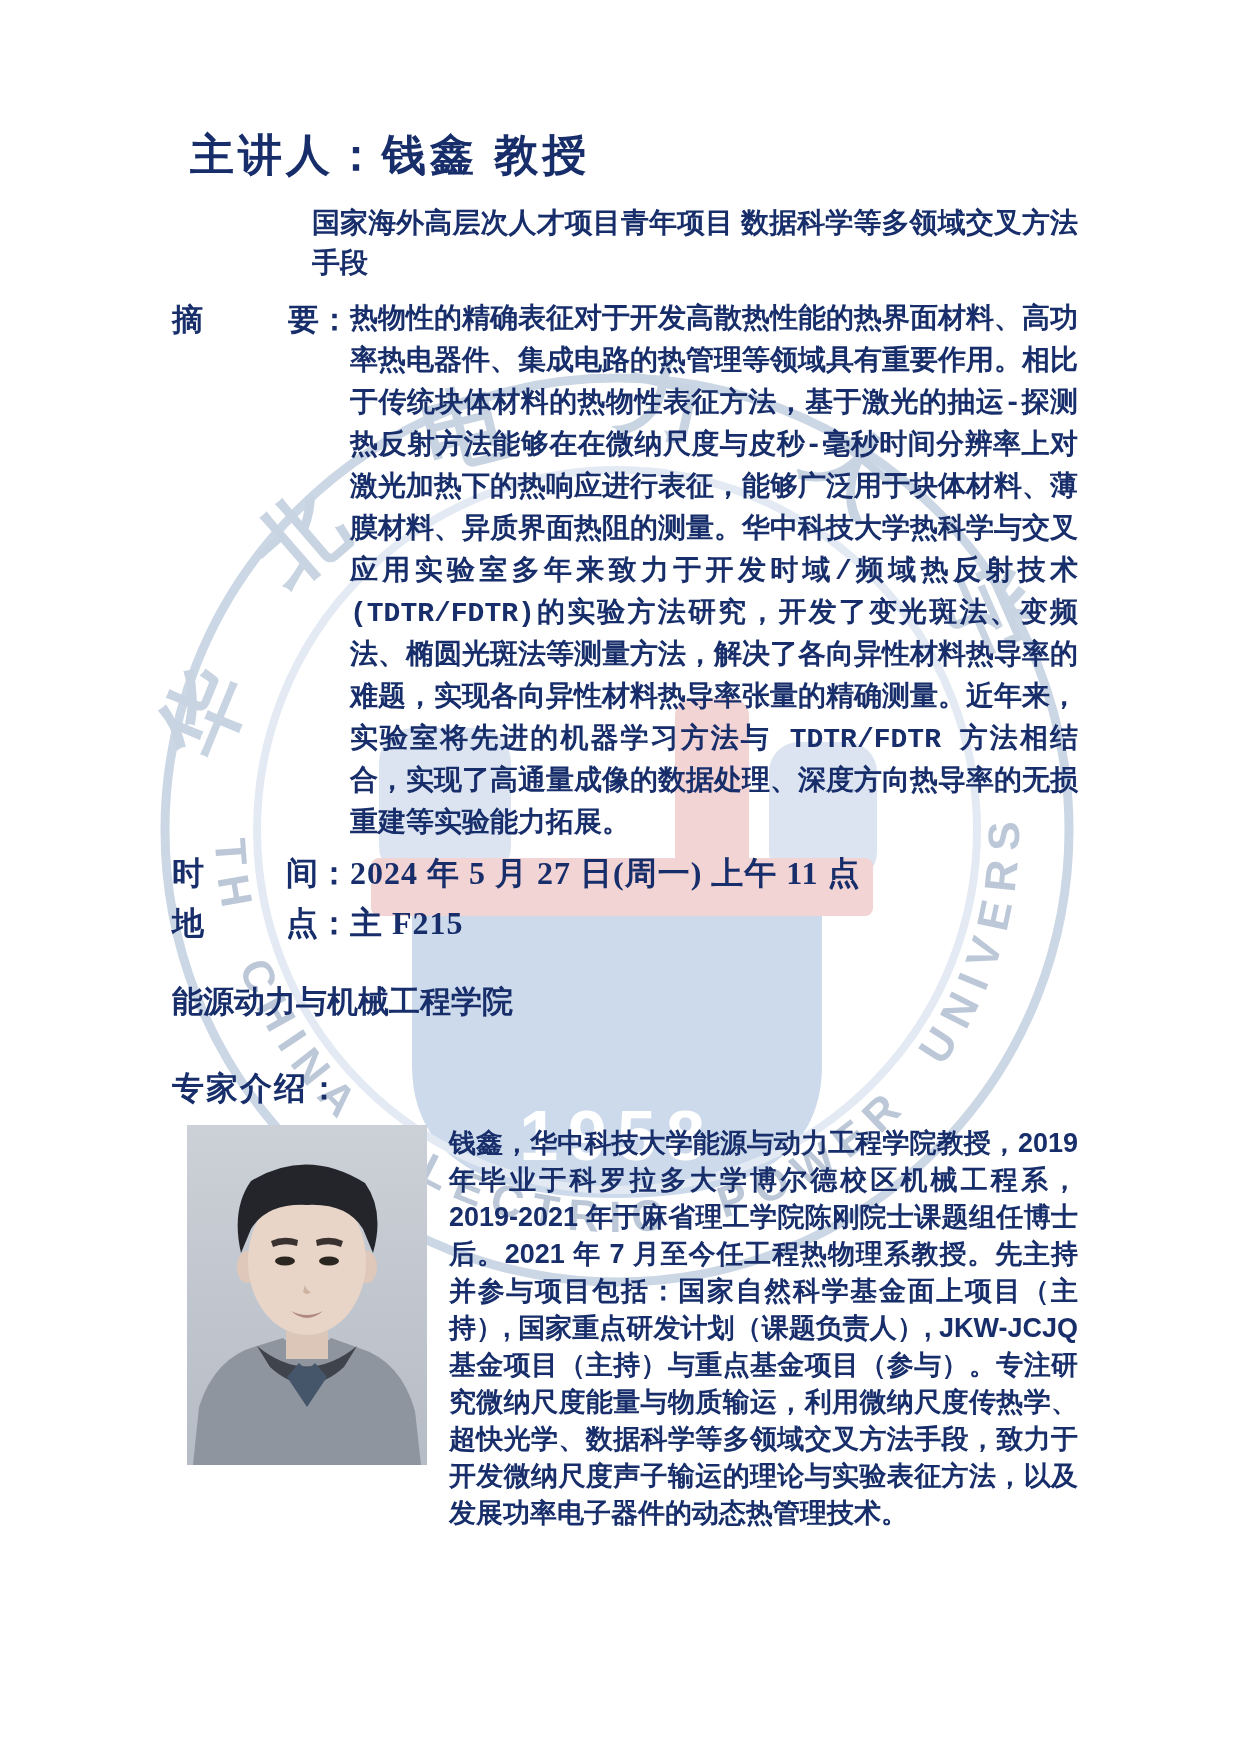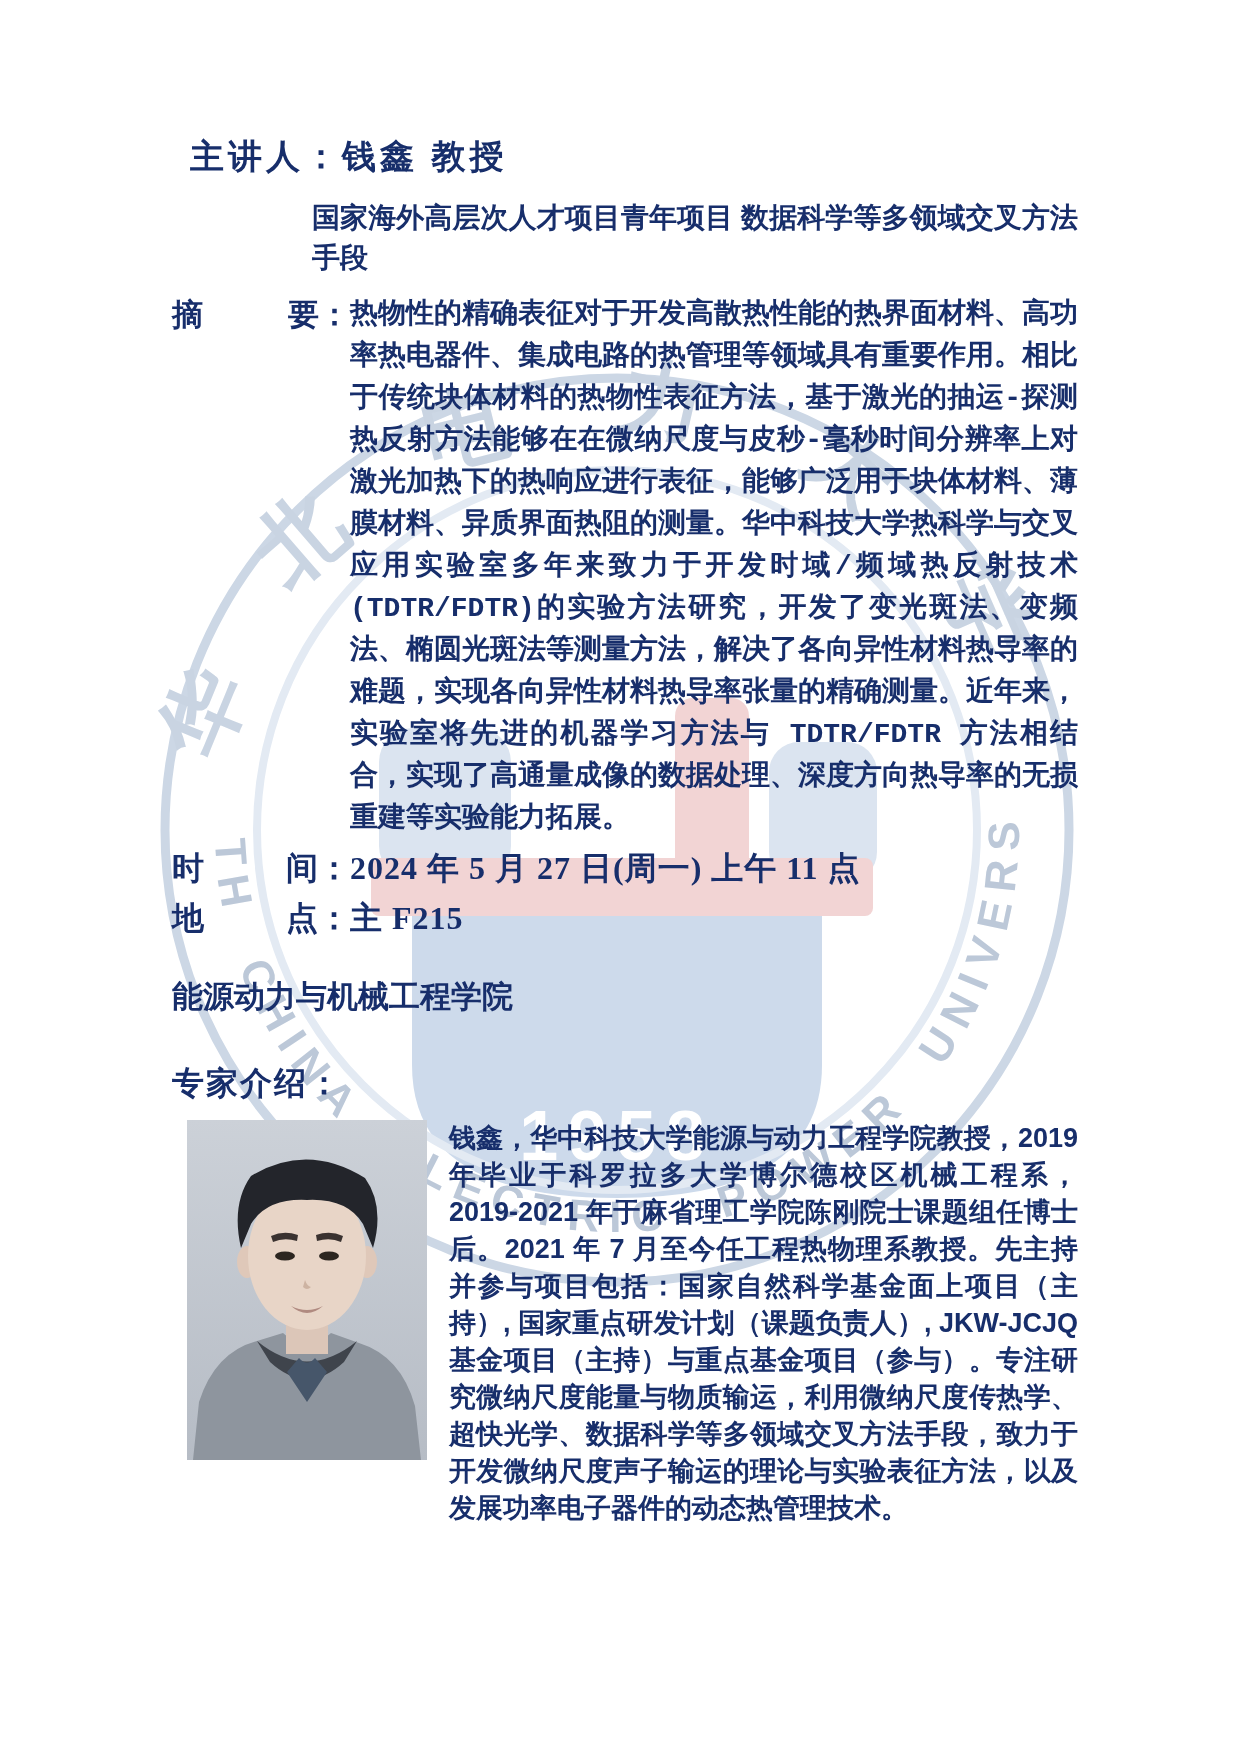--- a/index.html
+++ b/index.html
@@ -14,21 +14,21 @@
   .watermark { position:absolute; left:0; top:0; z-index:0; }
   
   .content { position:relative; z-index:1; padding:126px 163px 0 172px; }
   .title {
     font-family:"Liberation Sans","DejaVu Sans",sans-serif;
     font-size:46px; line-height:1.36; text-align:center;
     letter-spacing:2px; margin:0 6px 26px 6px;
   }
   .speaker-row {
     font-family:"Liberation Sans","DejaVu Sans",sans-serif;
-    font-size:34px; letter-spacing:4px; margin:8px 0 18px 18px;
+    font-size:44px; letter-spacing:4px; margin:0 0 18px 18px;
   }
   .affiliation {
     font-family:"Liberation Sans","DejaVu Sans",sans-serif;
     font-size:28px; line-height:40px; margin:0 0 16px 140px;
     text-align:justify;
   }
   .plain-row {
     font-family:"Liberation Sans","DejaVu Sans",sans-serif;
     font-size:32px; line-height:44px;
   }

